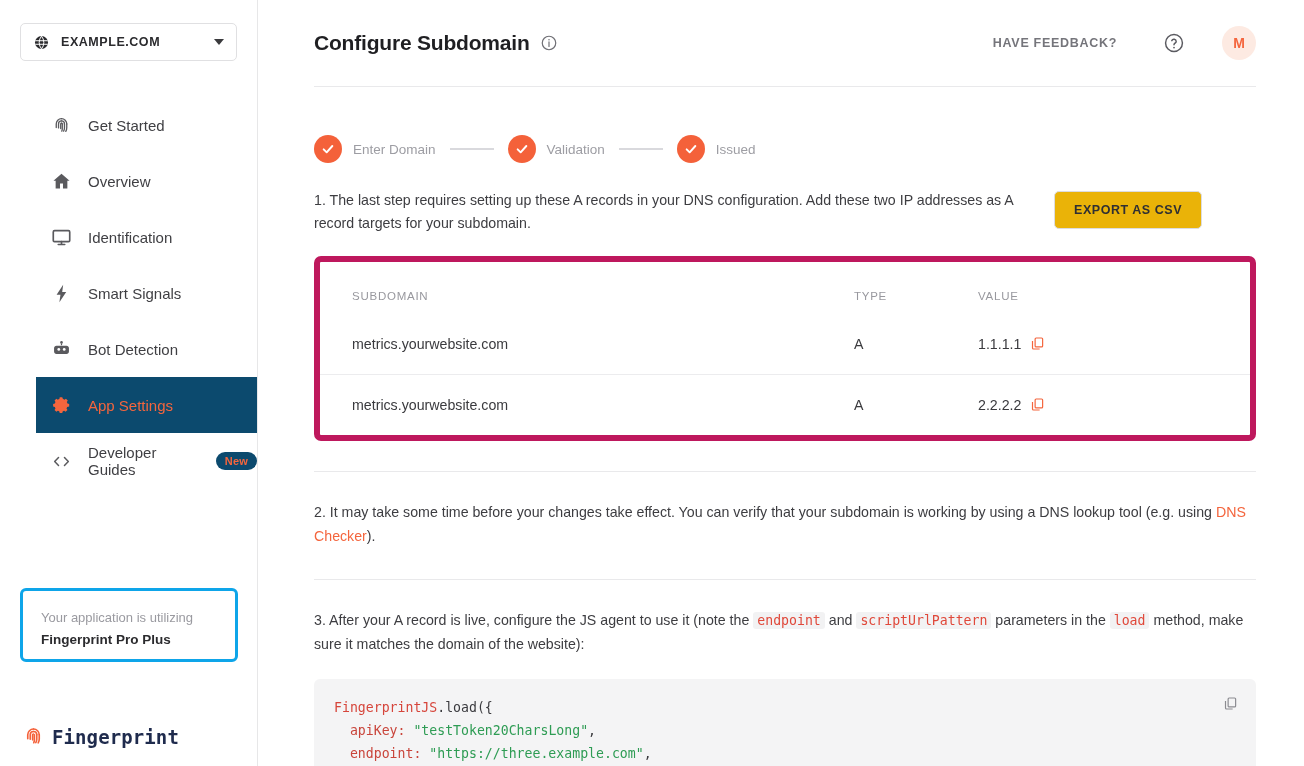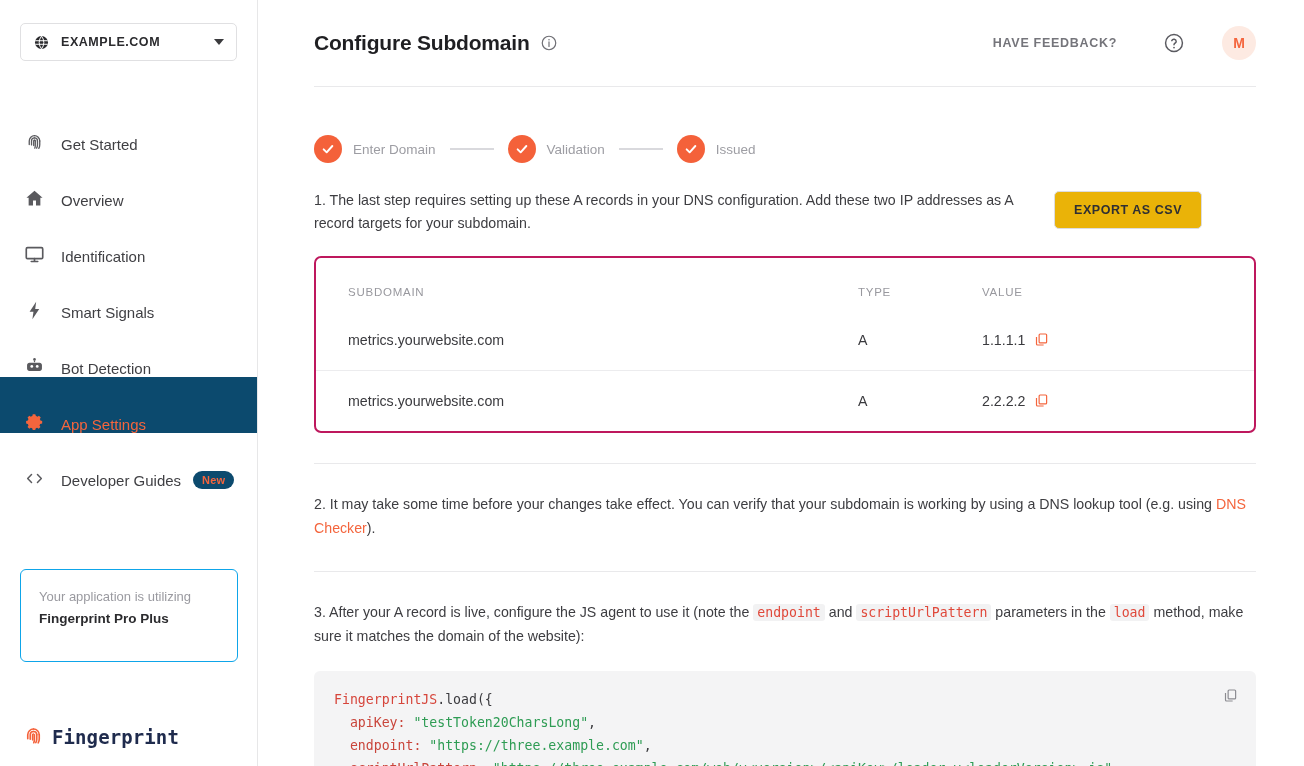--- a/index.html
+++ b/index.html
@@ -39,26 +39,27 @@
   }
   .caret {
     width: 0; height: 0;
     border-left: 5px solid transparent;
     border-right: 5px solid transparent;
     border-top: 6px solid #3a3a3d;
   }
 
   .nav { margin-top: 36px; }
   .nav-item {
-    display: flex; align-items: flex-end;
+    display: flex; align-items: center;
     height: 56px;
-    padding-left: 21px;
+    padding-left: 12px;
     cursor: pointer;
     color: #4a4a4e;
     position: relative;
+    margin-left: 36px;
   }
   .nav-item .ico {
     width: 26px; flex: 0 0 26px;
     display: flex; align-items: center; justify-content: center;
     margin-right: 14px;
     color: #5a5a5e;
   }
   .nav-item .txt { font-size: 15px; color: #3f3f43; }
   .nav-item.active { background: #0c4a6e; }
   .nav-item.active .txt { color: #f4653d; }
@@ -71,23 +72,23 @@
     font-weight: 700;
     padding: 3px 9px;
     border-radius: 11px;
     letter-spacing: .2px;
   }
 
   .plan-card {
     position: absolute;
     left: 20px; bottom: 104px;
     width: 218px;
-    border: 1px solid #0ea5e9;
+    border: 3px solid #0ea5e9;
     border-radius: 6px;
-    padding: 17px 18px 35px 18px;
+    padding: 17px 18px 12px 18px;
   }
   .plan-card .p1 { font-size: 13px; color: #9a9aa0; line-height: 1.5; }
   .plan-card .p2 { font-size: 13.5px; color: #2b2b2e; font-weight: 700; margin-top: 5px; }
 
   .brand {
     position: absolute;
     left: 22px; bottom: 18px;
     display: flex; align-items: center;
   }
   .brand .fp-mark { width: 23px; height: 23px; margin-right: 7px; }
@@ -153,21 +154,21 @@
     border-radius: 5px;
     padding: 11px 19px;
     font-size: 12.5px; font-weight: 700; letter-spacing: .55px;
     color: #2f2f33; cursor: pointer;
     font-family: "Liberation Sans", sans-serif;
   }
 
   
   .table-card {
     margin-top: 20px;
-    border: 2px solid #be185d;
+    border: 6px solid #be185d;
     border-radius: 7px;
     background: #fff;
   }
   table { width: 100%; border-collapse: collapse; }
   th {
     text-align: left;
     font-size: 11.5px; letter-spacing: .75px;
     color: #98989e; font-weight: 400;
     padding: 28px 0 12px 0;
   }

